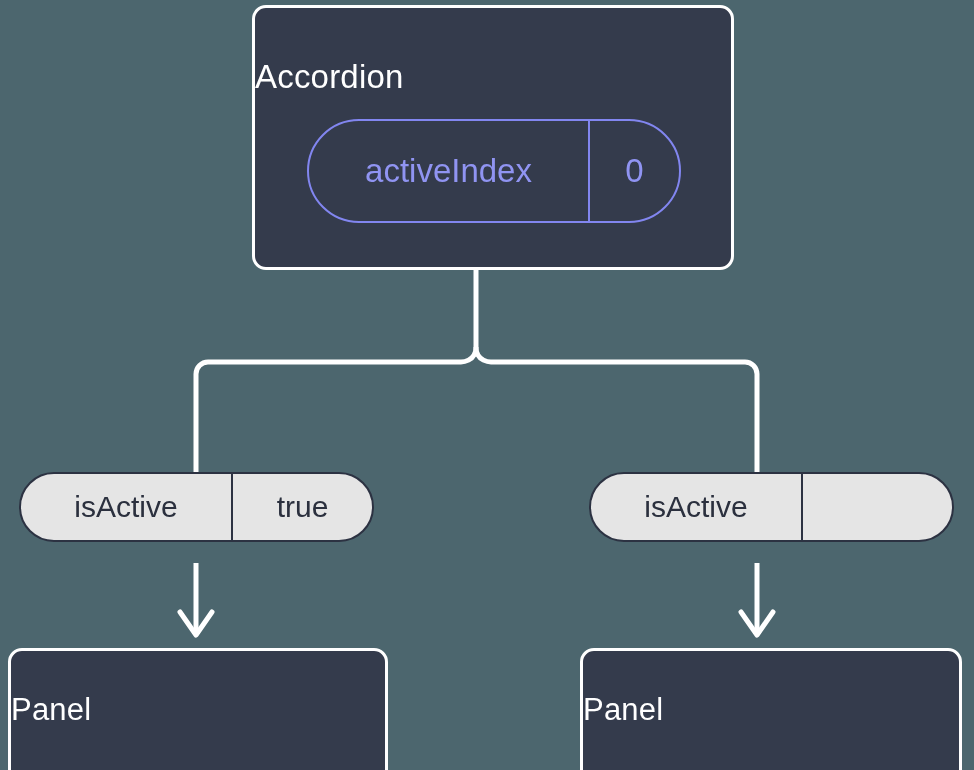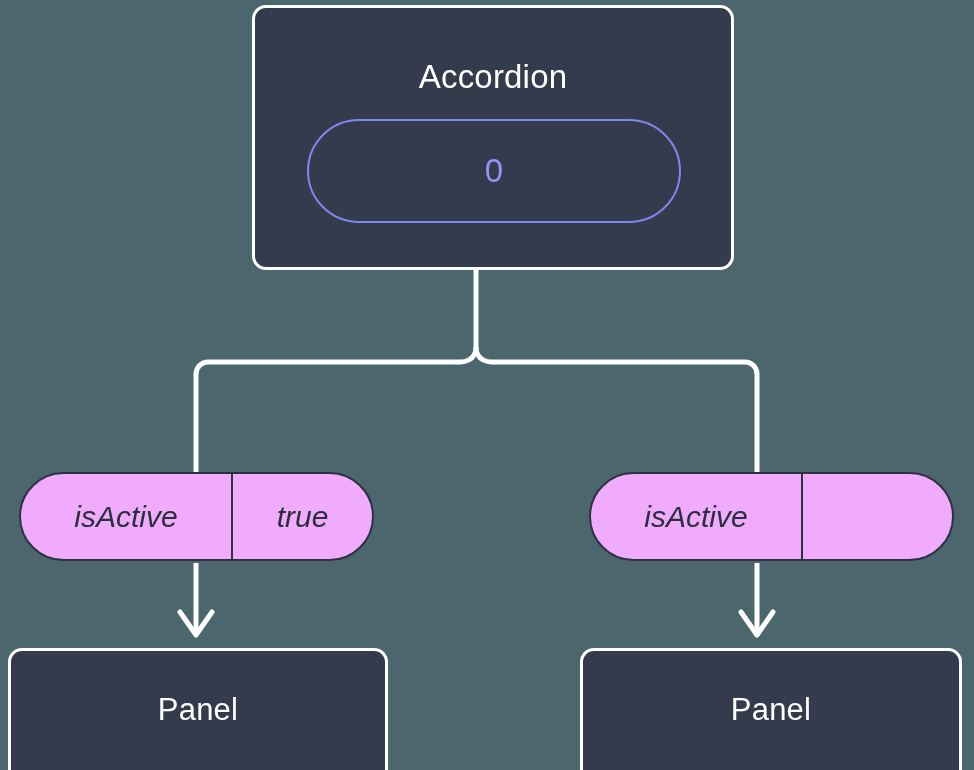--- a/index.html
+++ b/index.html
@@ -35,21 +35,20 @@
   #accordion-box {
     left: 252px;
     top: 5px;
     width: 482px;
     height: 265px;
   }
   .node-title {
     position: absolute;
     left: 0;
     width: 100%;
-    text-align: center;
     color: #FFFFFF;
     font-size: 33px;
     font-weight: 400;
     letter-spacing: .2px;
     white-space: nowrap;
   }
   #accordion-box .node-title { top: 50px; }
 
   .panel-box {
     height: 146px;
@@ -97,24 +96,23 @@
   }
   #state-pill .pill-val {
     flex: 1;
     color: #9094F2;
     font-size: 33px;
   }
 
   
   .prop-pill {
     top: 472px;
-    height: 89px;
-    background: #f0abfc;
+    height: 70px;
+    background: #e5e5e5;
     border: 2px solid #2C3242;
-    font-style: italic;
   }
   .prop-pill .pill-key {
     color: #2B303E;
     font-size: 30px;
     border-right: 2px solid #2C3242;
   }
   .prop-pill .pill-val {
     flex: 1;
     color: #2B303E;
     font-size: 30px;
@@ -144,20 +142,21 @@
       <path d="M 757 563 L 757 634" fill="none" stroke="#FFFFFF" stroke-width="5" stroke-linecap="butt"></path>
       <path d="M 741 612 L 757 635 L 773 612" fill="none" stroke="#FFFFFF" stroke-width="5" stroke-linecap="round" stroke-linejoin="round"></path>
     </g>
   </svg>
 
   <div id="accordion-box" class="node-box">
     <div class="node-title">Accordion</div>
   </div>
 
   <div id="state-pill" class="pill">
+    <div class="pill-key">activeIndex</div>
     <div class="pill-val">0</div>
   </div>
 
   <div id="prop-pill-left" class="pill prop-pill">
     <div class="pill-key">isActive</div>
     <div class="pill-val">true</div>
   </div>
 
   <div id="prop-pill-right" class="pill prop-pill">
     <div class="pill-key">isActive</div>

